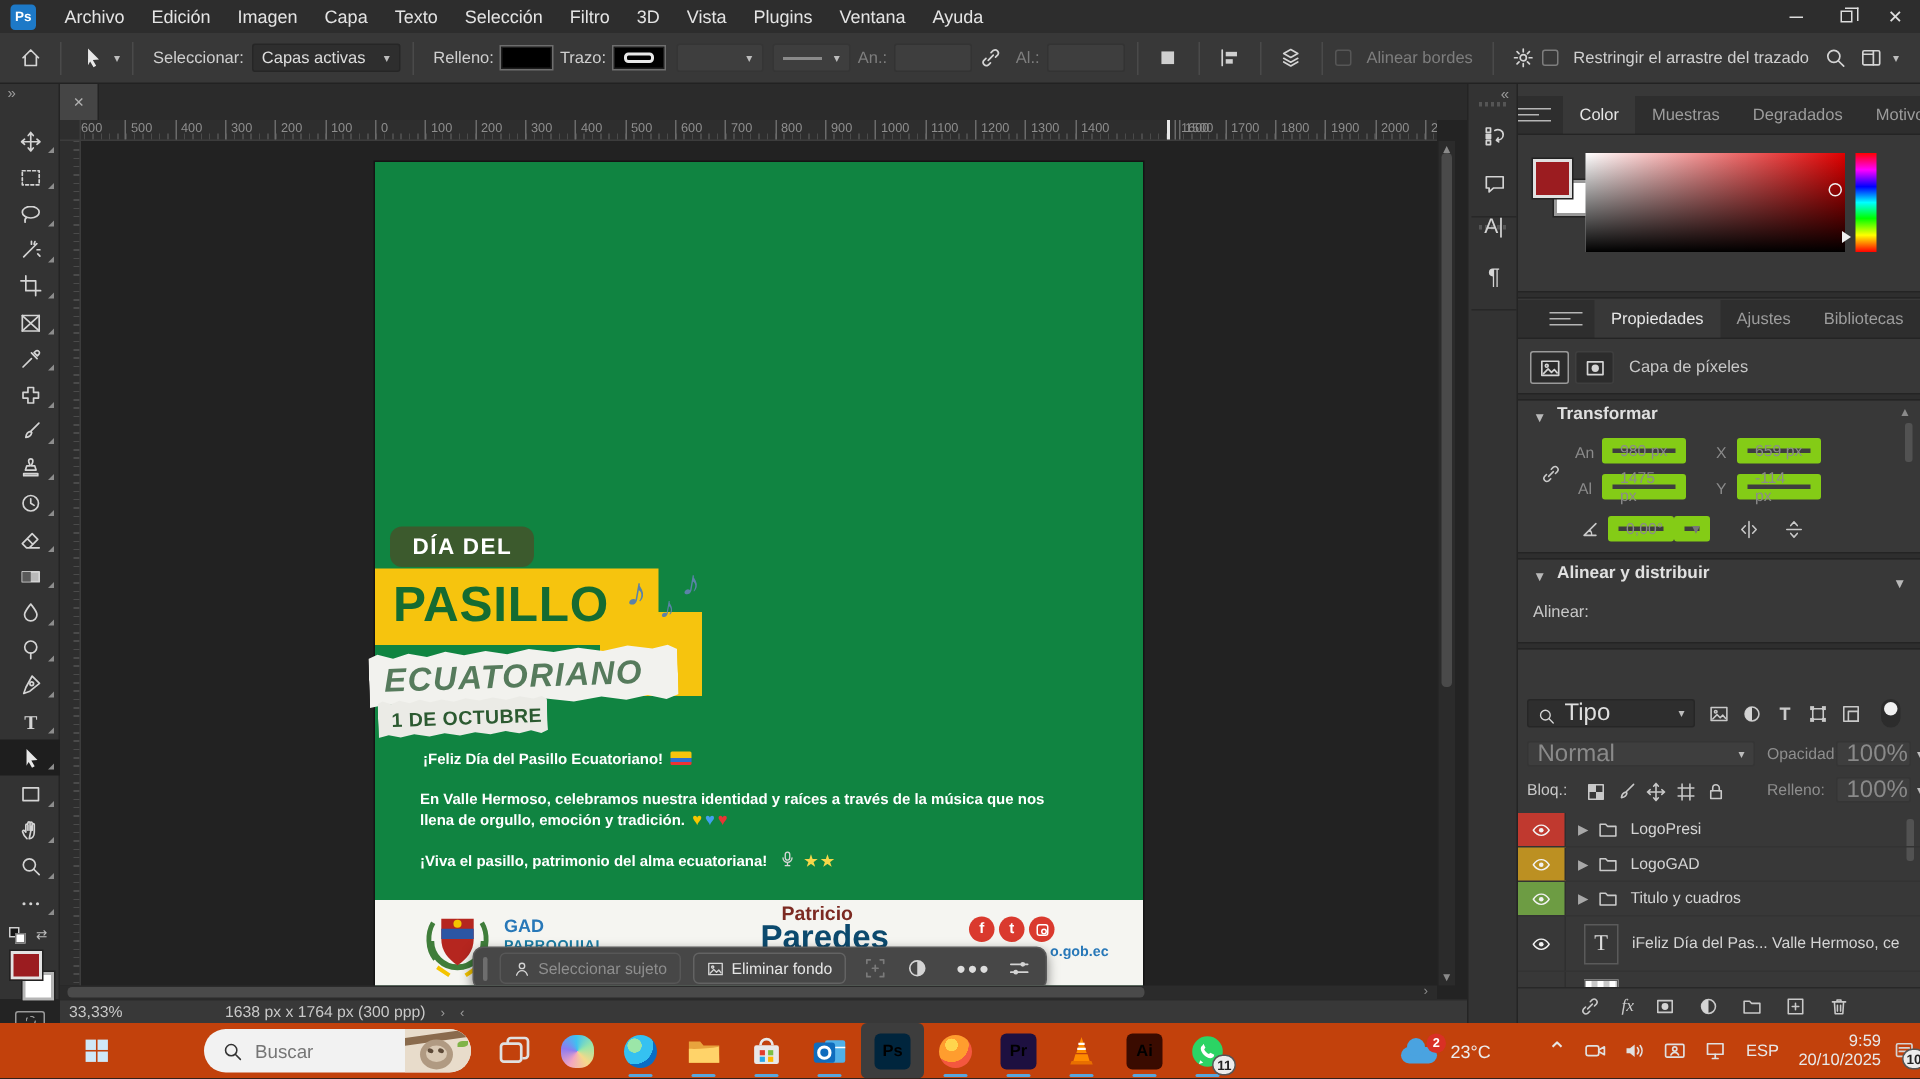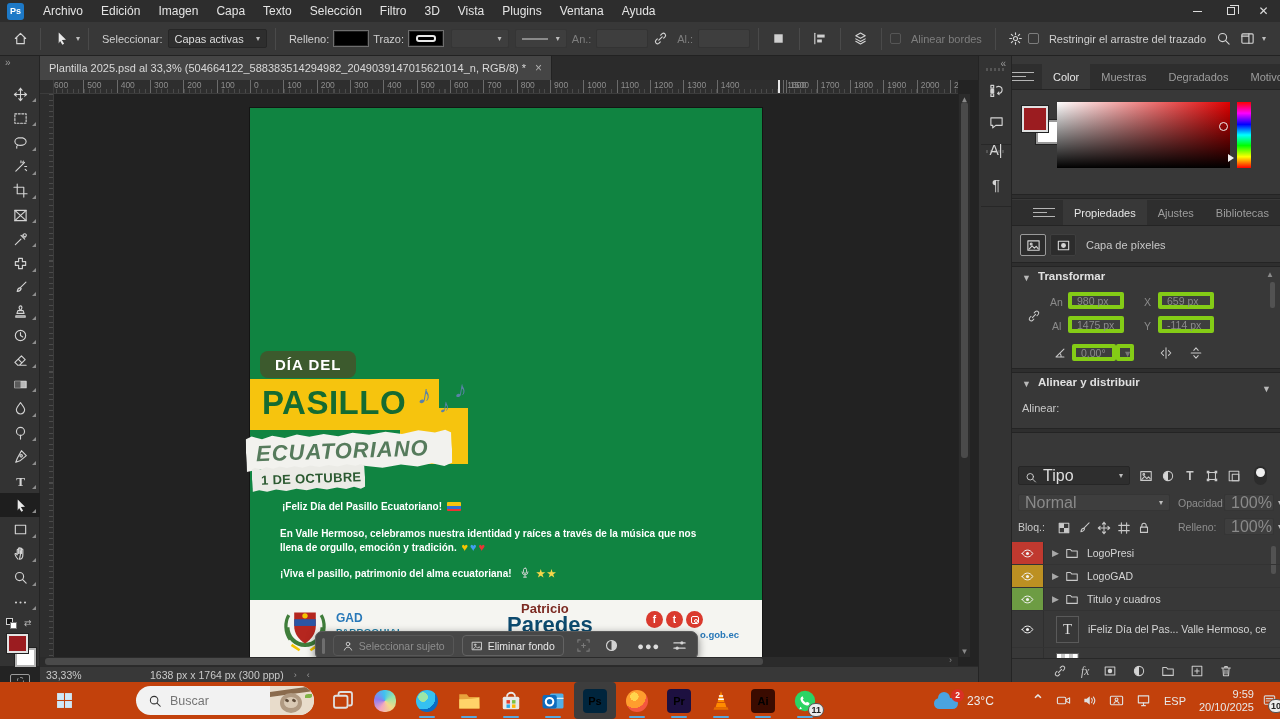--- a/index.html
+++ b/index.html
@@ -147,21 +147,21 @@
   .sv-field{position:absolute;left:45px;top:46px;width:173px;height:66px;background:linear-gradient(to bottom,rgba(0,0,0,0),#000),linear-gradient(to right,#fff,#e00000)}
   .sv-ring{position:absolute;left:162px;top:20px;width:9px;height:9px;border:1.5px solid #f0f0f0;border-radius:50%}
   .hue-bar{position:absolute;left:225px;top:46px;width:14px;height:66px;background:linear-gradient(to bottom,#f00,#f0f 17%,#00f 34%,#0ff 50%,#0f0 66%,#ff0 83%,#f00)}
   .hue-mark{position:absolute;left:216px;top:98px;border-top:4px solid transparent;border-bottom:4px solid transparent;border-left:6px solid #f0f0f0}
   .typebtn{position:absolute;width:26px;height:22px;background:#2c2c2c;border:1px solid #3f3f3f;border-radius:2px;display:flex;align-items:center;justify-content:center}
   .typebtn.sel{border-color:#9a9a9a}
   .dock-label{position:absolute;font-size:11px;color:#c8c8c8;white-space:nowrap}
   .dock-label.dim{color:#8e8e8e}
   .sec-head{position:absolute;font-size:11.5px;font-weight:bold;color:#e0e0e0;white-space:nowrap}
   .twirl-v{position:absolute;color:#b9b9b9;font-size:9px}
-  .tfield{position:absolute;background:#3e3e3e;border:4px solid #84cc16;border-radius:2px;height:17px;color:#8b8b8b;font-size:10.5px;display:flex;align-items:center;padding:0 5px}
+  .tfield{position:absolute;background:#3e3e3e;border:7px solid #84cc16;border-radius:2px;height:17px;color:#8b8b8b;font-size:10.5px;display:flex;align-items:center;padding:0 5px}
   .tlabel{position:absolute;font-size:10.5px;color:#8b8b8b}
   .dock-ic{position:absolute;width:16px;height:16px;display:flex;align-items:center;justify-content:center}
   .dock-ic svg.li{width:14px;height:14px;stroke:#c9c9c9}
   .scroll-hint{position:absolute;color:#8a8a8a;font-size:8px}
   .mini-thumb{position:absolute;background:#525252;border-radius:2px}
   .layer-list{position:absolute;left:0;top:486px;width:268px;height:116px;overflow:hidden}
   .layer-row{position:relative;width:268px;height:23px;border-bottom:1px solid #333;display:flex;align-items:center}
   .layer-row.text,.layer-row.pixel{height:37px}
   .eye-tile{width:32px;height:100%;flex:none;display:flex;align-items:center;justify-content:center;border-right:1px solid #2f2f2f}
   .eye-tile svg.li{width:13px;height:13px;stroke:#f2f2f2}
@@ -334,21 +334,20 @@
         <svg class="li" viewBox="0 0 16 16">
           <rect x="2" y="3" width="12" height="10" rx="1"></rect>
           <path d="M9.5 3v10M2 5.5h7.5"></path>
         </svg>
       </span>
     <span class="chev" style="margin-right:6px">▾</span>
   </div>
 
   <div id="tabbar">
     <div class="doc-tab">
-      <span>Plantilla 2025.psd al 33,3% (504664122_588383514294982_2049039147015621014_n, RGB/8) *</span>
       <span class="tab-close">×</span>
     </div>
   </div>
 
   <div id="toolbar">
     <span class="tb-collapse">»</span>
     <ul>
 
     <li>
           <span>

